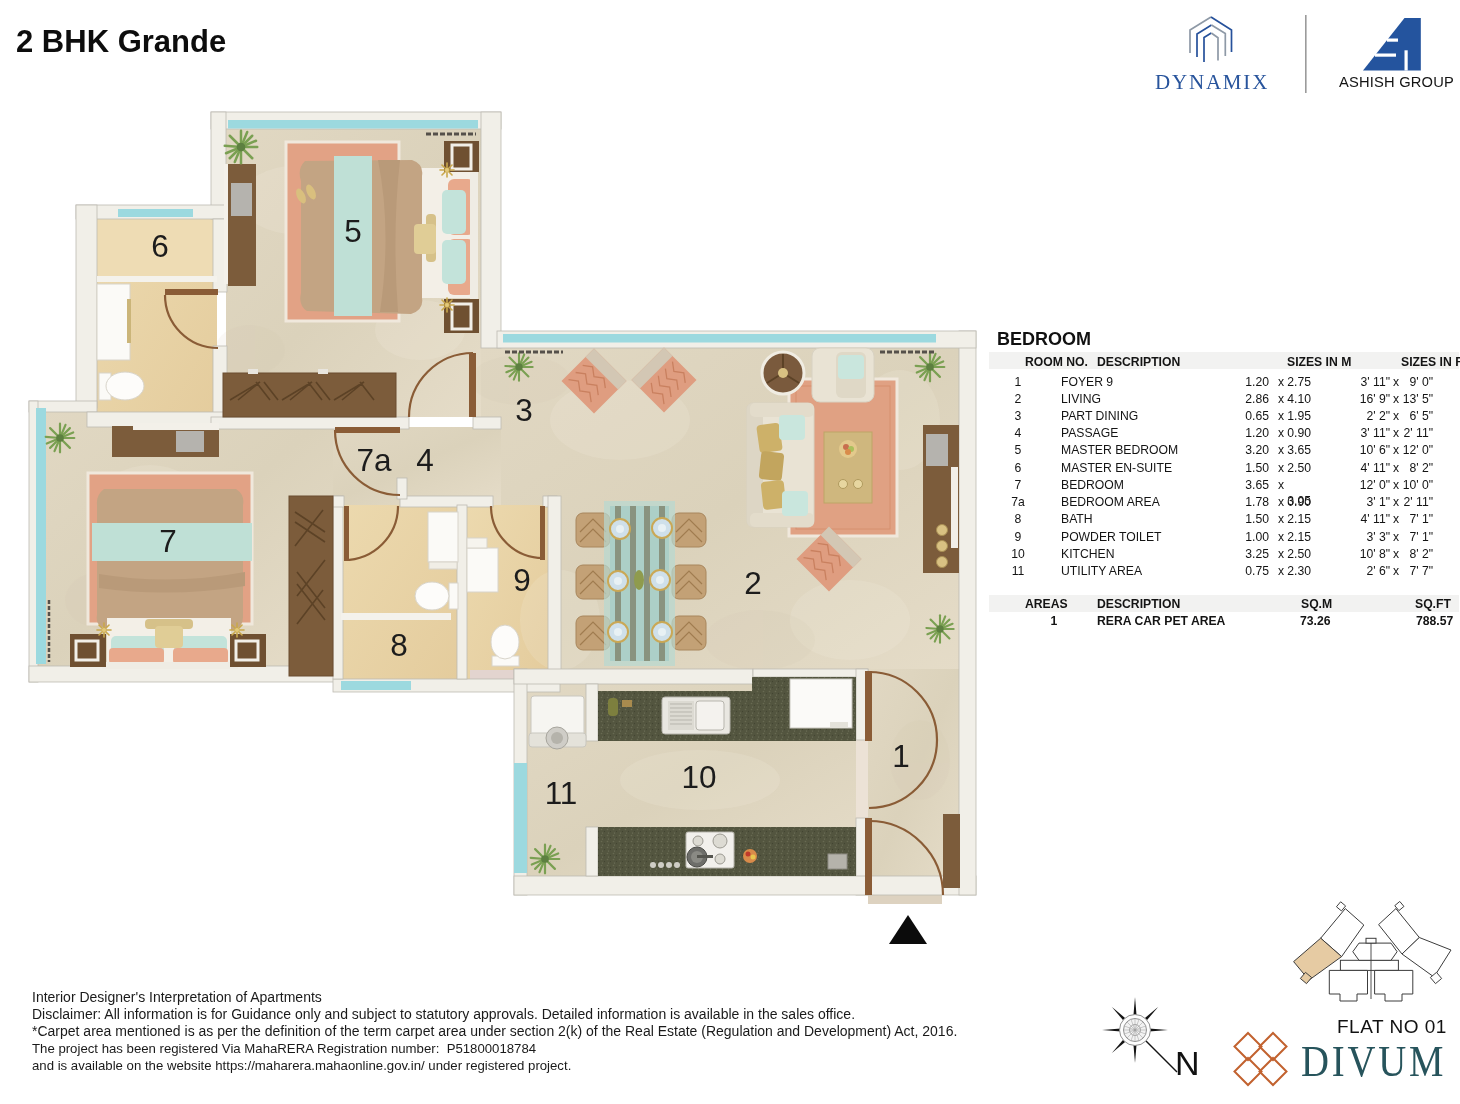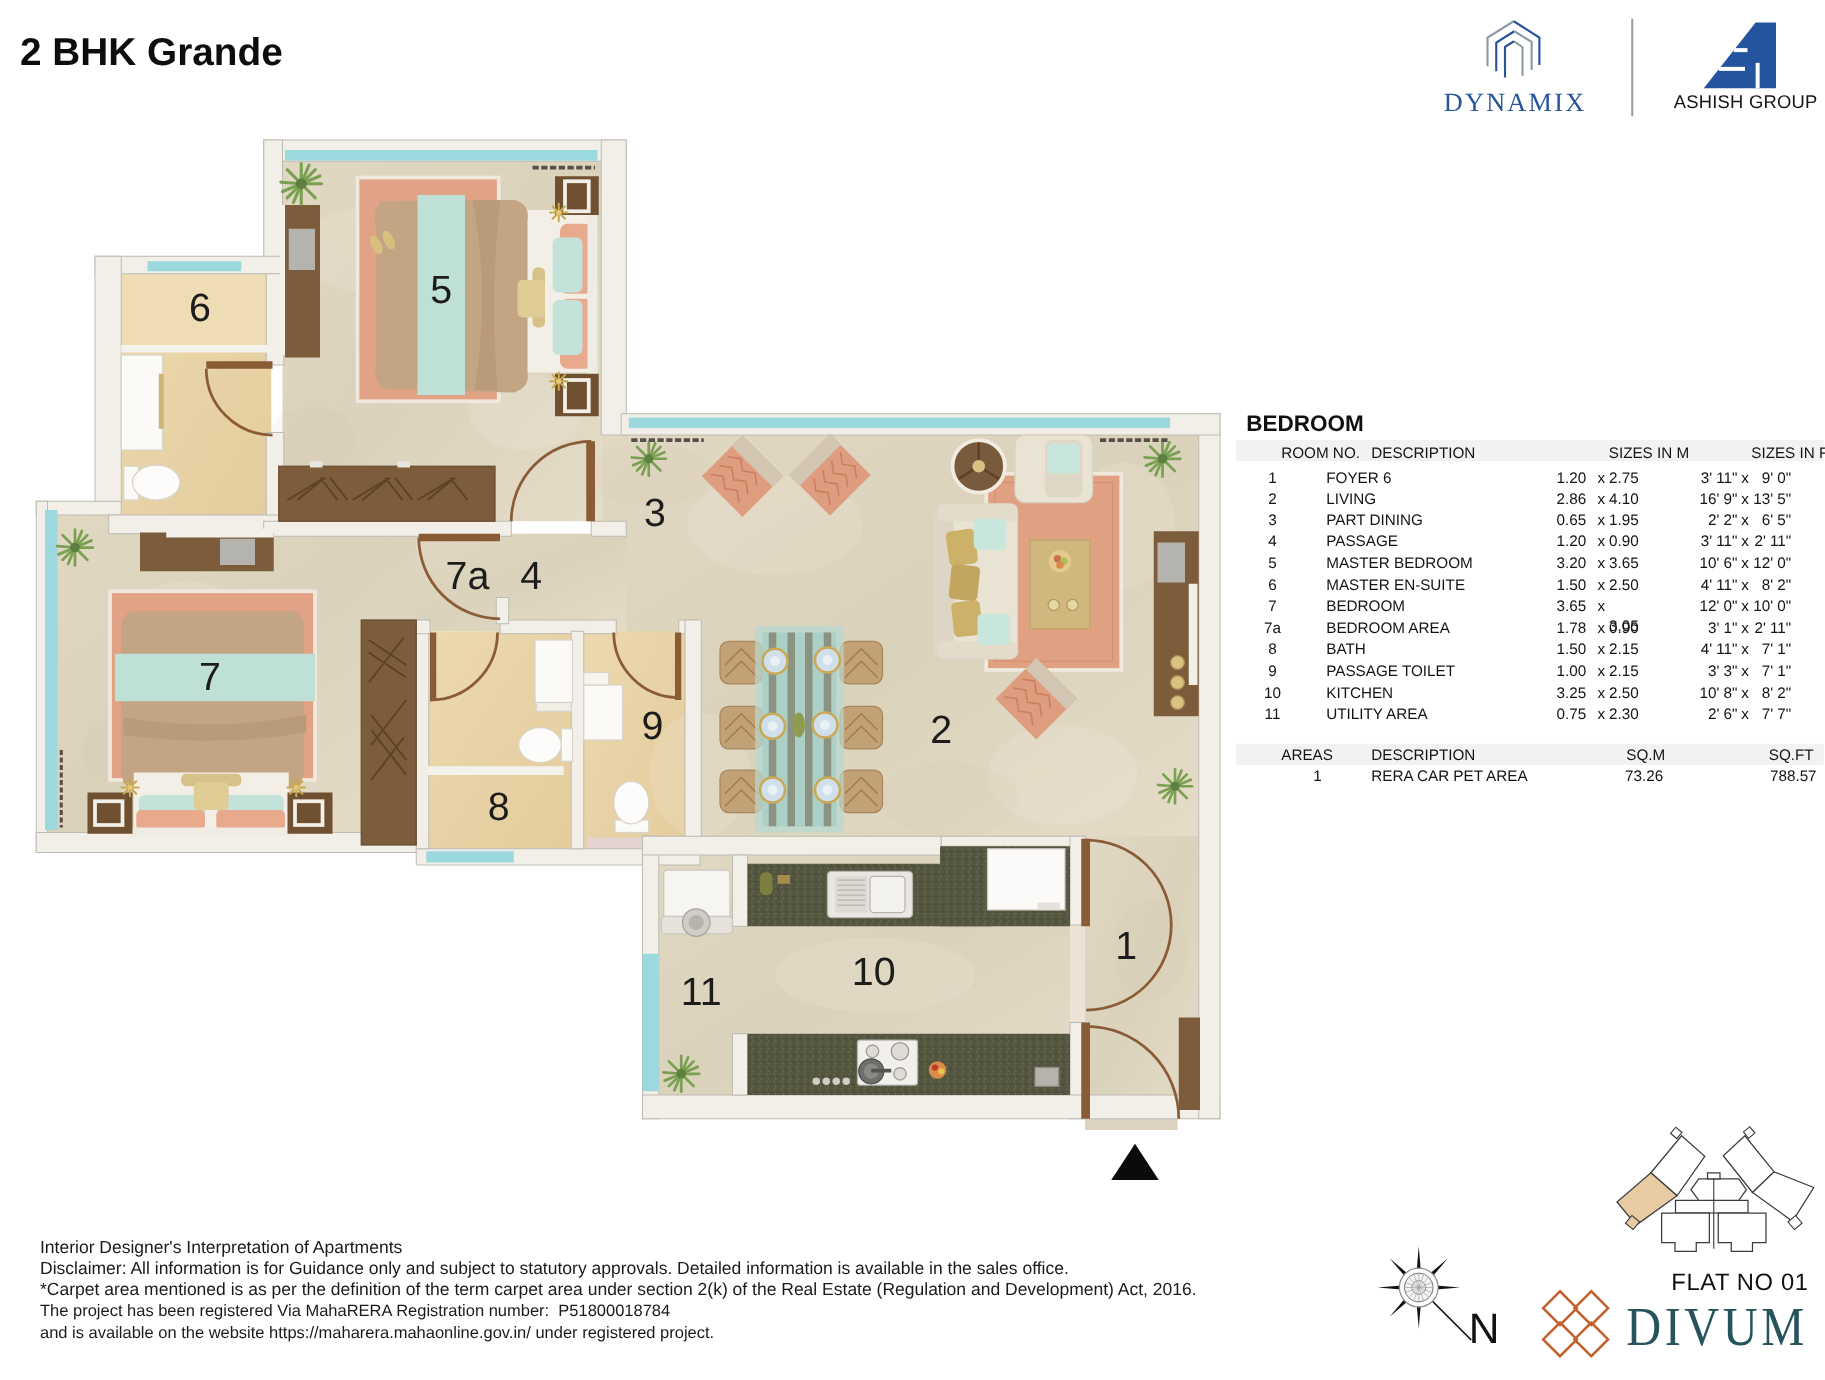--- a/index.html
+++ b/index.html
@@ -4,21 +4,21 @@
 <style>
   html,body{margin:0;padding:0;}
   body{width:1460px;height:1104px;background:#ffffff;position:relative;overflow:hidden;
        font-family:"Liberation Sans",sans-serif;}
   .abs{position:absolute;}
   #title{left:16px;top:24px;font-size:31px;font-weight:bold;color:#0d0d0d;letter-spacing:0px;}
   
   #legend-title{left:997px;top:329px;font-size:18px;font-weight:bold;color:#111;}
   .hdrband{left:989px;width:470px;height:17px;background:#f2f2f1;}
   .lg{font-size:12.2px;color:#141414;white-space:nowrap;}
-  .lgb{font-weight:normal;padding-left:36px;}
+  .lgb{font-weight:bold;padding-left:36px;}
   .cnum{left:989px;width:58px;text-align:center;}
   .cdesc{left:1061px;}
   .cm1{left:1219px;width:50px;text-align:right;}
   .cmx{left:1274px;width:14px;text-align:center;}
   .cm2{left:1263px;width:48px;text-align:right;}
   .cf1{left:1340px;width:50px;text-align:right;}
   .cfx{left:1389px;width:14px;text-align:center;}
   .cf2{left:1386px;width:47px;text-align:right;}
   
   .disc{left:32px;font-size:14px;color:#1a1a1a;white-space:nowrap;}
@@ -549,21 +549,21 @@
 
 <div class="abs" id="legend-title">BEDROOM</div>
 <div class="abs hdrband" style="top:352px"></div>
 <div class="abs lg lgb cnum" style="top:355px">ROOM NO.</div>
 <div class="abs lg lgb cdesc" style="top:355px">DESCRIPTION</div>
 <div class="abs lg lgb" style="left:1251px;top:355px">SIZES IN M</div>
 <div class="abs lg lgb" style="left:1365px;top:355px">SIZES IN FT</div>
 
 <div id="rows">
 <div class="abs lg cnum" style="top:374.5px">1</div>
-    <div class="abs lg cdesc" style="top:374.5px">FOYER 6</div>
+    <div class="abs lg cdesc" style="top:374.5px">FOYER 9</div>
     <div class="abs lg cm1" style="top:374.5px">1.20</div>
     <div class="abs lg cmx" style="top:374.5px">x</div>
     <div class="abs lg cm2" style="top:374.5px;left:1263px;width:48px">2.75</div>
     <div class="abs lg cf1" style="top:374.5px">3' 11"</div>
     <div class="abs lg cfx" style="top:374.5px">x</div>
     <div class="abs lg cf2" style="top:374.5px">9' 0"</div>
 <div class="abs lg cnum" style="top:391.7px">2</div>
     <div class="abs lg cdesc" style="top:391.7px">LIVING</div>
     <div class="abs lg cm1" style="top:391.7px">2.86</div>
     <div class="abs lg cmx" style="top:391.7px">x</div>
@@ -621,21 +621,21 @@
     <div class="abs lg cf2" style="top:495.0px">2' 11"</div>
 <div class="abs lg cnum" style="top:512.3px">8</div>
     <div class="abs lg cdesc" style="top:512.3px">BATH</div>
     <div class="abs lg cm1" style="top:512.3px">1.50</div>
     <div class="abs lg cmx" style="top:512.3px">x</div>
     <div class="abs lg cm2" style="top:512.3px;left:1263px;width:48px">2.15</div>
     <div class="abs lg cf1" style="top:512.3px">4' 11"</div>
     <div class="abs lg cfx" style="top:512.3px">x</div>
     <div class="abs lg cf2" style="top:512.3px">7' 1"</div>
 <div class="abs lg cnum" style="top:529.5px">9</div>
-    <div class="abs lg cdesc" style="top:529.5px">PASSAGE TOILET</div>
+    <div class="abs lg cdesc" style="top:529.5px">POWDER TOILET</div>
     <div class="abs lg cm1" style="top:529.5px">1.00</div>
     <div class="abs lg cmx" style="top:529.5px">x</div>
     <div class="abs lg cm2" style="top:529.5px;left:1263px;width:48px">2.15</div>
     <div class="abs lg cf1" style="top:529.5px">3' 3"</div>
     <div class="abs lg cfx" style="top:529.5px">x</div>
     <div class="abs lg cf2" style="top:529.5px">7' 1"</div>
 <div class="abs lg cnum" style="top:546.7px">10</div>
     <div class="abs lg cdesc" style="top:546.7px">KITCHEN</div>
     <div class="abs lg cm1" style="top:546.7px">3.25</div>
     <div class="abs lg cmx" style="top:546.7px">x</div>

